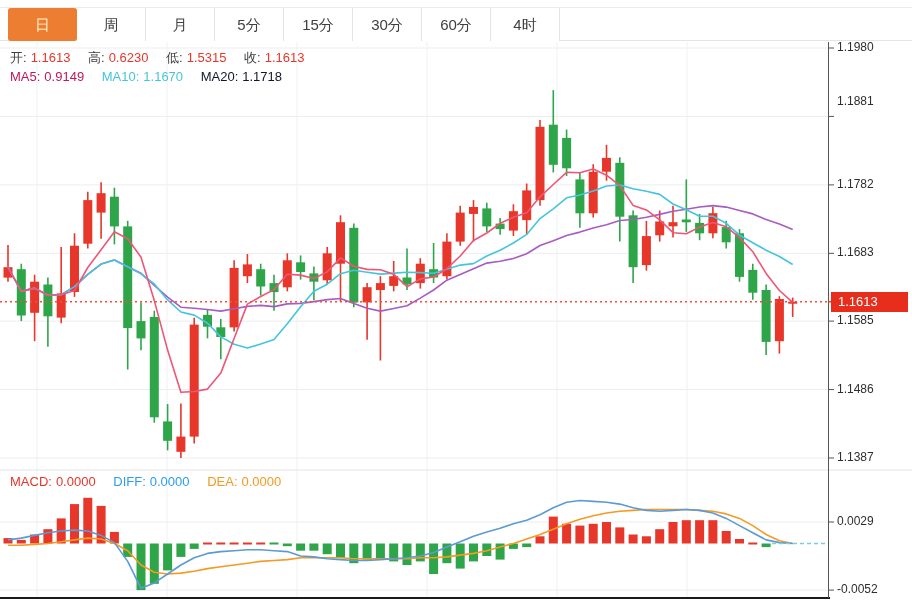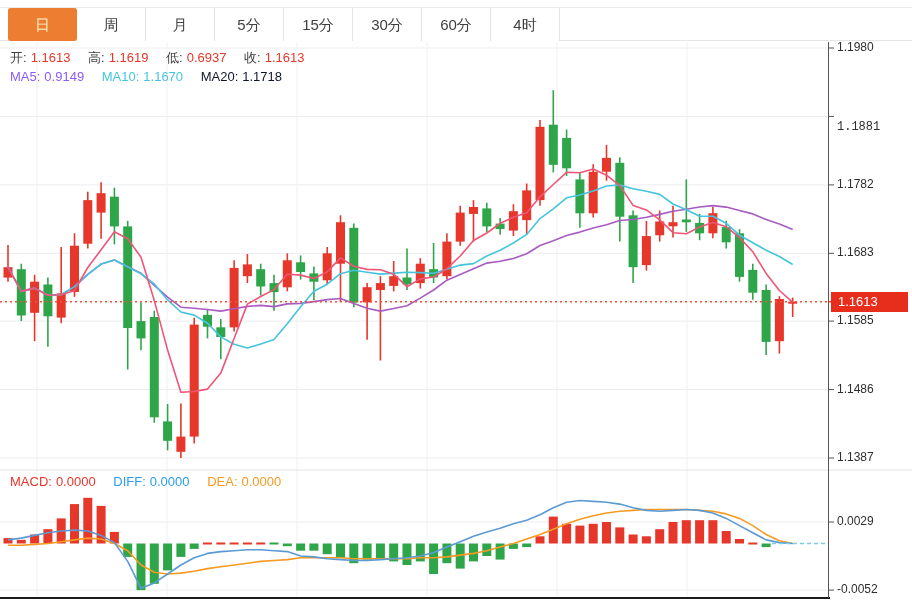--- a/index.html
+++ b/index.html
@@ -11,21 +11,21 @@
   .tab{width:69px;height:33px;line-height:33px;text-align:center;font-size:15px;color:#404040;
        background:#fff;border-right:1px solid #e4e4e8;box-sizing:border-box;cursor:pointer;}
   .tab:first-child{border-left:1px solid #e4e4e8;}
   .tab.active{background:#ed7d31;color:#fbf2c8;border-color:#ed7d31;border-radius:3px;}
   svg.canvas{position:absolute;left:0;top:0;}
   .legend{position:absolute;font-size:13px;white-space:nowrap;z-index:4;letter-spacing:0;}
   .legend span{margin-right:4px;}
   .legend .gap{margin-right:14px;}
   .lbl{color:#3f3f3f;}
   .c-red{color:#e7362a;}
-  .c-pink{color:#8b5cf6;}
+  .c-pink{color:#be185d;}
   .c-cyan{color:#45c5dd;}
   .c-purple{color:#0f172a;}
   .c-blue{color:#2b9df0;}
   .c-orange{color:#f59a23;}
   .tick-label{position:absolute;left:837px;font-size:12px;color:#2e2e2e;z-index:3;}
   .badge{position:absolute;left:831px;width:77px;height:20px;background:#e72d1c;color:#fff;
          font-size:13px;line-height:20px;padding-left:7px;box-sizing:border-box;z-index:5;}
 </style>
 </head>
 <body>
@@ -256,41 +256,41 @@
       <line x1="828" y1="321.1029999999991" x2="834" y2="321.1029999999991" stroke="#555555" stroke-width="1"></line>
       <line x1="828" y1="389.5515999999992" x2="834" y2="389.5515999999992" stroke="#555555" stroke-width="1"></line>
       <line x1="828" y1="458.0001999999994" x2="834" y2="458.0001999999994" stroke="#555555" stroke-width="1"></line>
       <line x1="828" y1="522.0008" x2="834" y2="522.0008" stroke="#555555" stroke-width="1"></line>
       <line x1="828" y1="590.0816" x2="834" y2="590.0816" stroke="#555555" stroke-width="1"></line>
       <line x1="828" y1="301.7437999999997" x2="834" y2="301.7437999999997" stroke="#e7362a" stroke-width="1.5"></line>
     </svg>
 
   <div class="legend" style="left:10px;top:49px;">
     <span class="lbl">开:</span><span class="c-red gap">1.1613</span>
-    <span class="lbl">高:</span><span class="c-red gap">1.1619</span>
-    <span class="lbl">低:</span><span class="c-red gap">0.6937</span>
+    <span class="lbl">高:</span><span class="c-red gap">0.6230</span>
+    <span class="lbl">低:</span><span class="c-red gap">1.5315</span>
     <span class="lbl">收:</span><span class="c-red">1.1613</span>
   </div>
 
   <div class="legend" style="left:10px;top:69px;">
     <span class="c-pink">MA5:</span><span class="c-pink gap">0.9149</span>
     <span class="c-cyan">MA10:</span><span class="c-cyan gap">1.1670</span>
     <span class="c-purple">MA20:</span><span class="c-purple">1.1718</span>
   </div>
 
   <div class="legend" style="left:10px;top:474px;">
     <span class="c-red">MACD:</span><span class="c-red gap">0.0000</span>
     <span class="c-blue">DIFF:</span><span class="c-blue gap">0.0000</span>
     <span class="c-orange">DEA:</span><span class="c-orange">0.0000</span>
   </div>
 
   <div class="badge" id="price-badge" style="top: 291.744px; background: rgb(231, 45, 28);">1.1613</div>
 
 <div class="tick-label" style="top: 40px;">1.1980</div>
-    <div class="tick-label" style="top: 120px; font-family: Liberation Mono, monospace;">1.1881</div>
+    <div class="tick-label" style="top: 94px;">1.1881</div>
     <div class="tick-label" style="top: 176.897px;">1.1782</div>
     <div class="tick-label" style="top: 245.346px;">1.1683</div>
     <div class="tick-label" style="top: 313.103px;">1.1585</div>
     <div class="tick-label" style="top: 381.552px;">1.1486</div>
     <div class="tick-label" style="top: 450px;">1.1387</div>
     <div class="tick-label" style="top: 514.001px;">0.0029</div>
     <div class="tick-label" style="top: 582.082px;">-0.0052</div>
   </div>
 
 </body></html>

